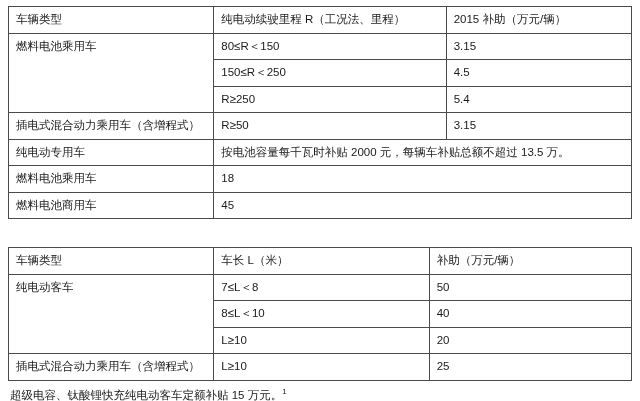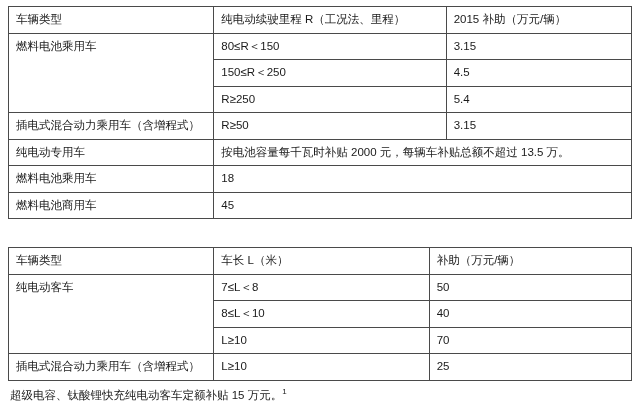--- a/index.html
+++ b/index.html
@@ -124,21 +124,21 @@
         <td rowspan="3">纯电动客车</td>
         <td>7≤L＜8</td>
         <td>50</td>
       </tr>
       <tr>
         <td>8≤L＜10</td>
         <td>40</td>
       </tr>
       <tr>
         <td>L≥10</td>
-        <td>70</td>
+        <td>20</td>
       </tr>
       <tr>
         <td>插电式混合动力乘用车（含增程式）</td>
         <td>L≥10</td>
         <td>25</td>
       </tr>
     </tbody>
   </table>
 
   <div class="note">

